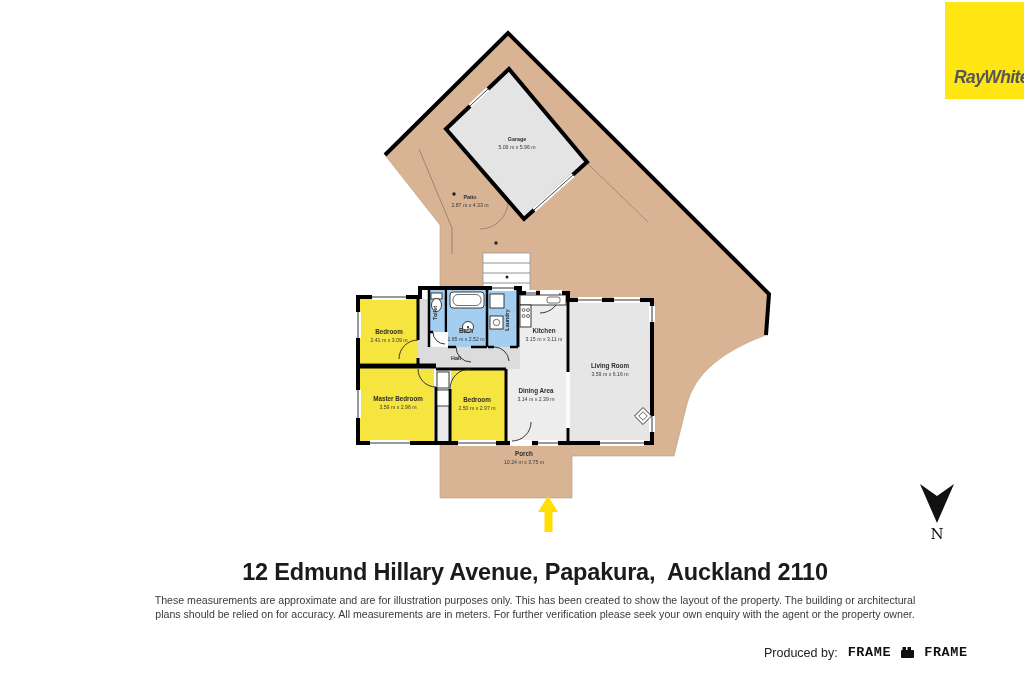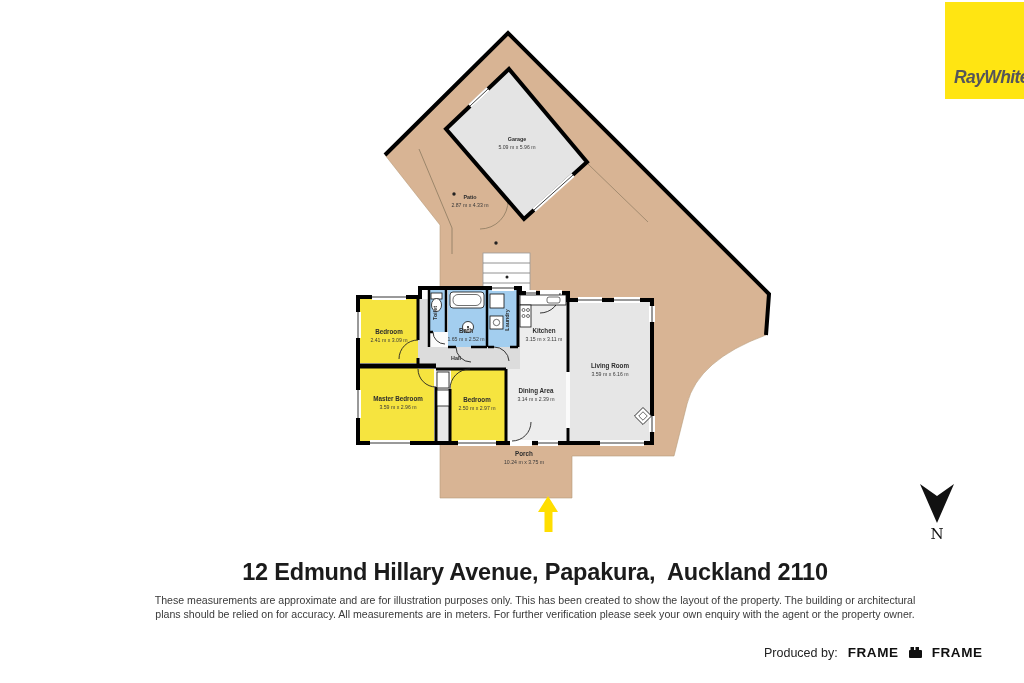--- a/index.html
+++ b/index.html
@@ -27,21 +27,21 @@
     font-size:23.5px;font-weight:bold;color:#1b1b1b;letter-spacing:-0.2px;white-space:pre-wrap;
   }
   .disclaimer{
     position:absolute;top:594px;left:40px;width:990px;text-align:center;
     font-size:10.6px;line-height:13.5px;color:#3a3a3a;
   }
   .footer{
     position:absolute;top:645px;left:764px;display:flex;align-items:center;gap:10px;
   }
   .footer .produced{font-size:12.5px;color:#222;}
-  .ff-logo{display:flex;align-items:center;gap:10px;}
+  .ff-logo{display:flex;align-items:center;gap:10px;font-family:Liberation Mono, monospace;}
   .ff-logo span{font-size:13.5px;font-weight:bold;color:#101010;letter-spacing:0.6px;}
 </style>
 </head>
 <body>
 
 <svg width="1024" height="683" viewBox="0 0 1024 683">
 
   <g>
     <path d="M 508,33 L 769,294 L 766,335 Q 698,360 687,404 L 674,456 L 572,456 L 572,498 L 440,498 L 440,225 L 385,155 Z" fill="#D8B494" stroke="#B79B78" stroke-width="0.6"></path>
 

